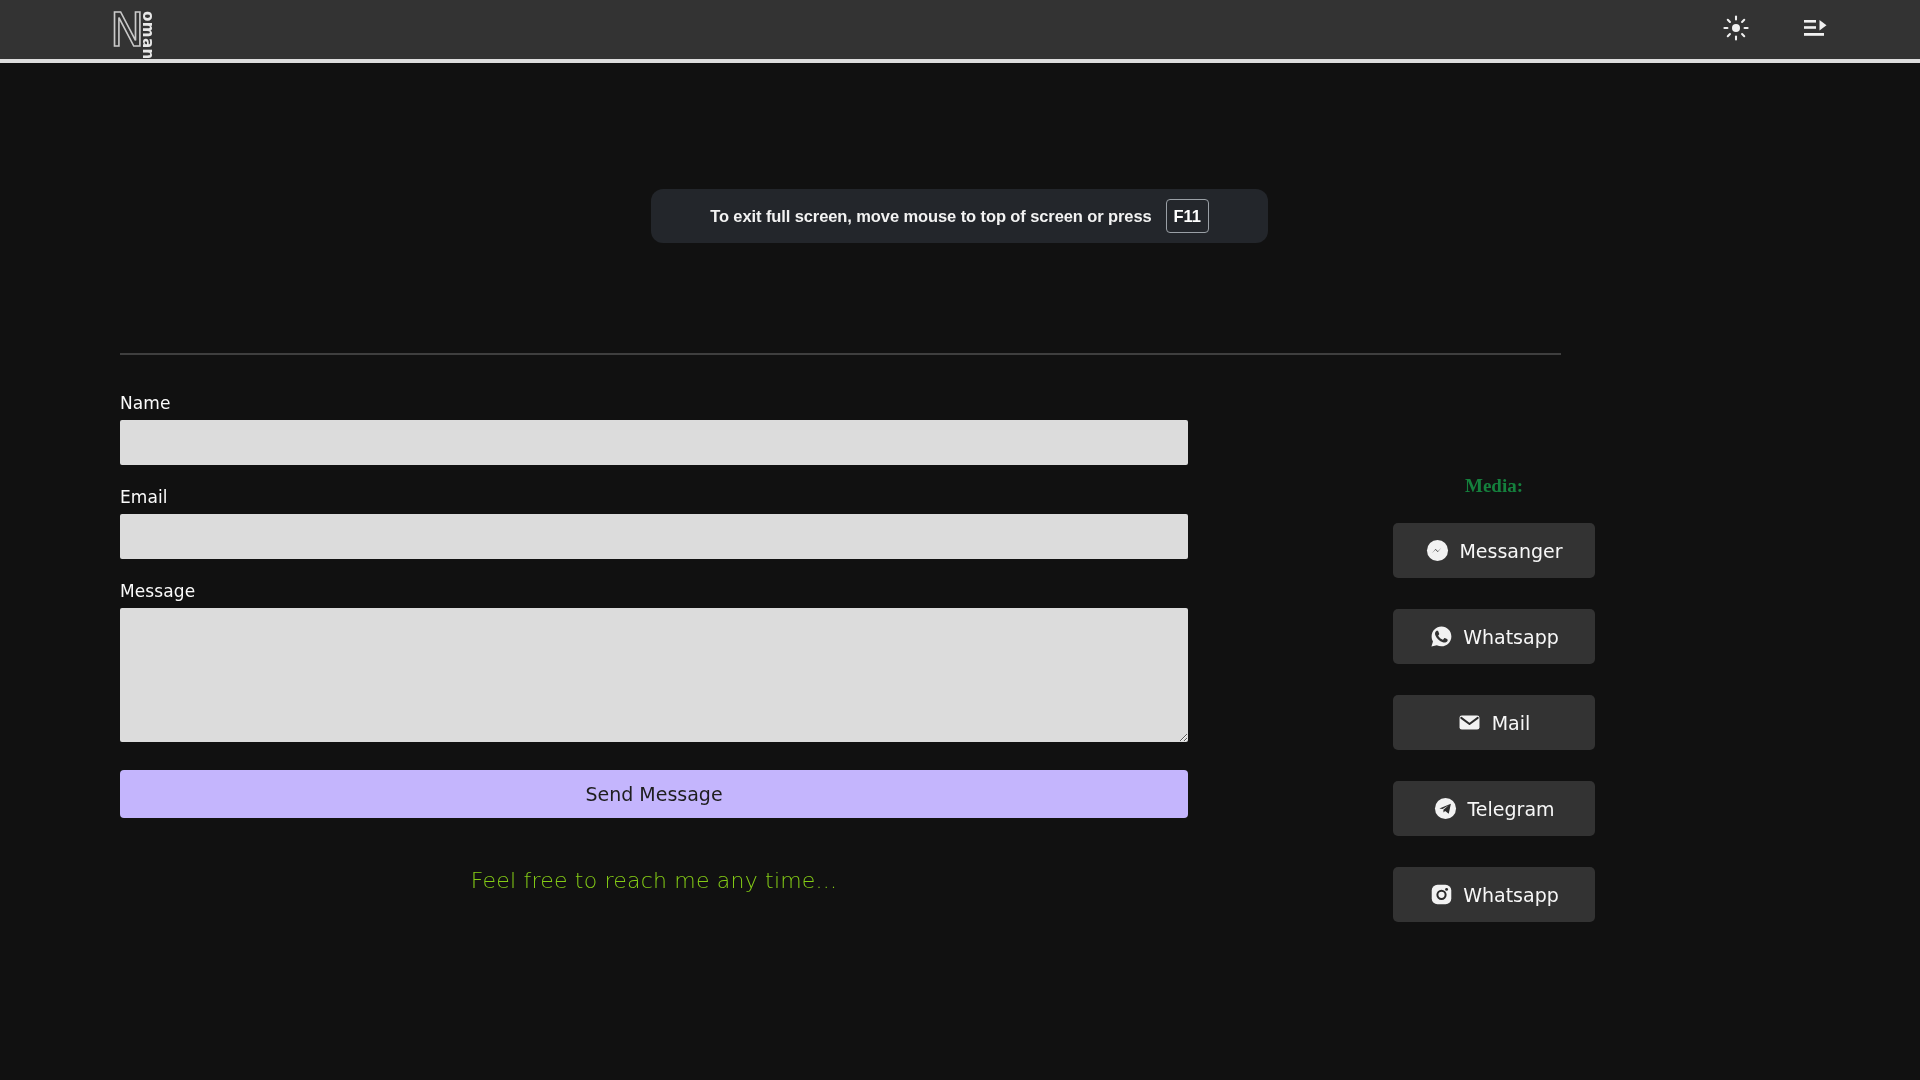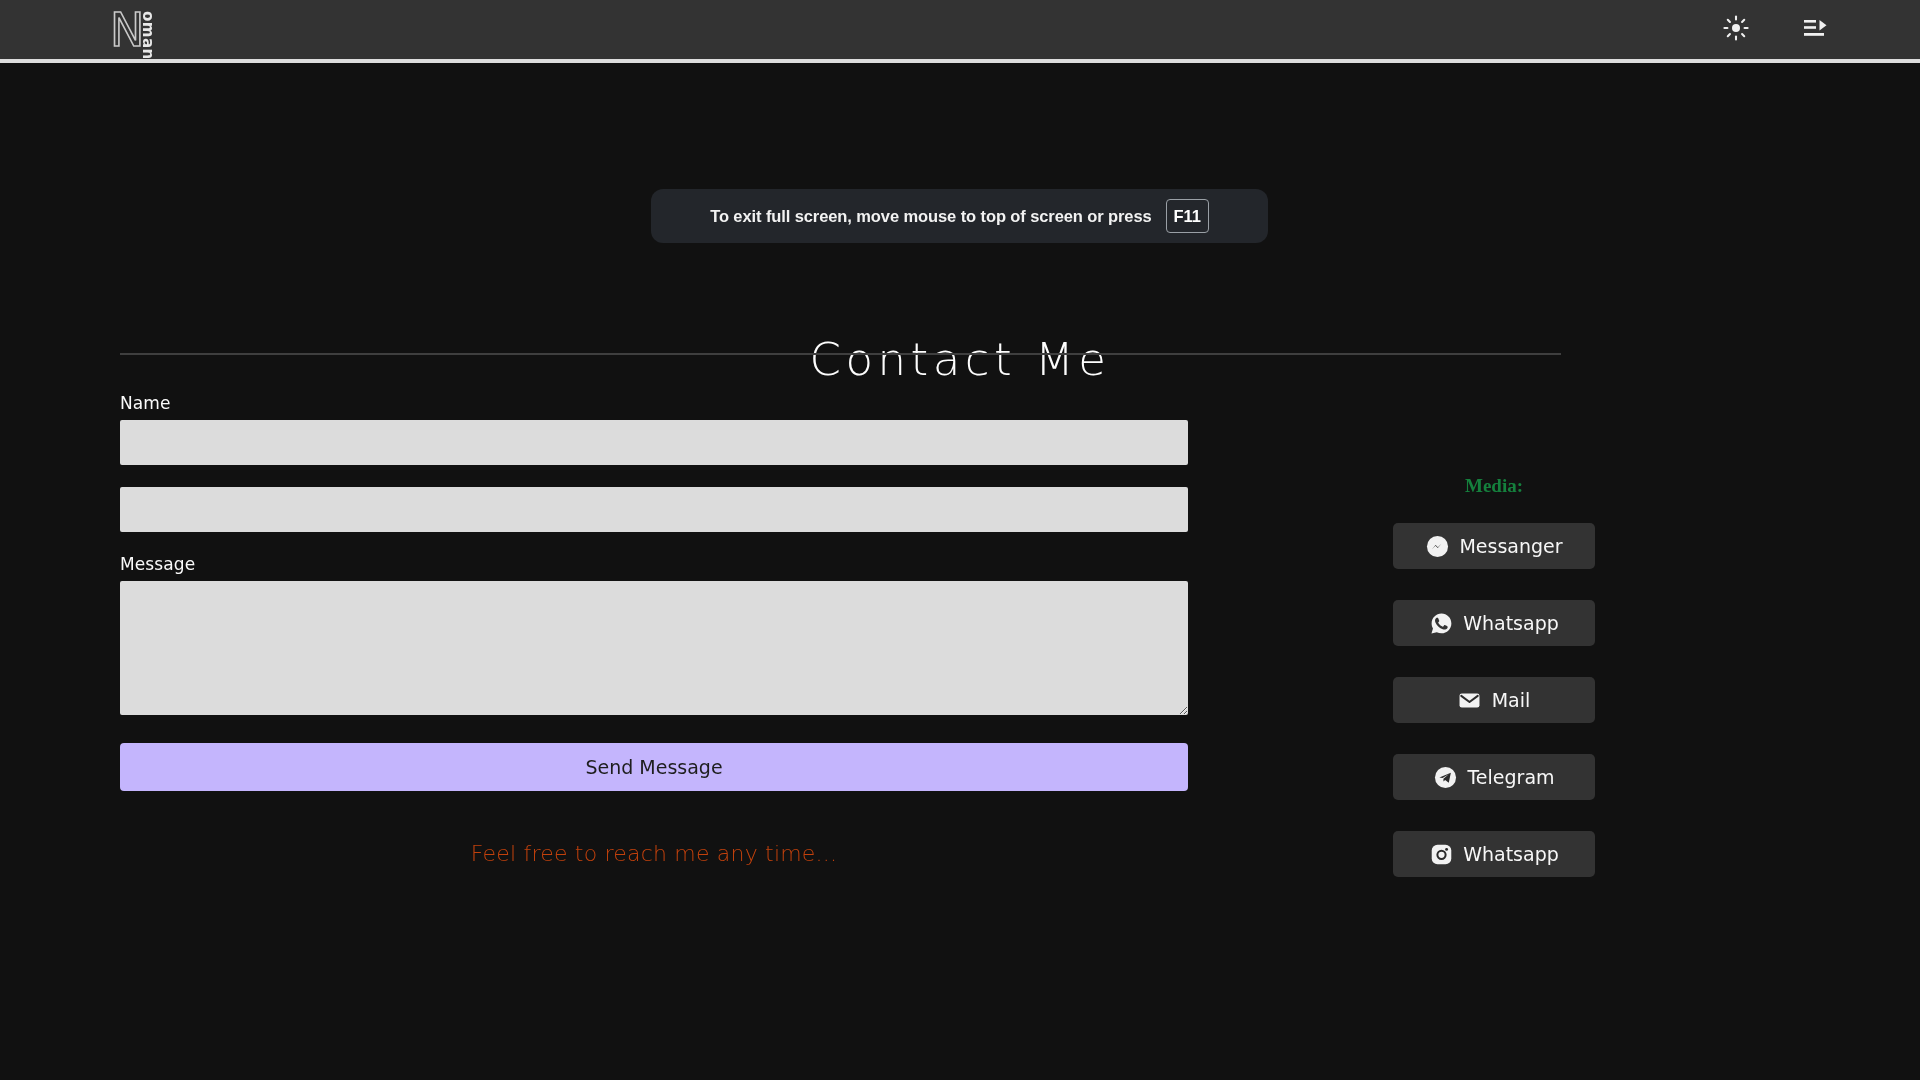--- a/index.html
+++ b/index.html
@@ -206,21 +206,21 @@
     cursor: pointer;
     font-family: "DejaVu Sans", sans-serif;
   }
 
   .footnote {
     margin-top: 50px;
     width: 1068px;
     text-align: center;
     font-size: 22px;
     font-weight: 300;
-    color: #c2410c;
+    color: #84cc16;
     font-family: "DejaVu Sans", sans-serif;
     letter-spacing: 0.2px;
   }
 
   
   .media-col {
     position: absolute;
     left: 1393px;
     top: 412px;
     width: 202px;
@@ -230,21 +230,21 @@
   }
   .media-heading {
     font-size: 19px;
     font-weight: 700;
     color: #15803d;
     margin-bottom: 26px;
     font-family: Liberation Serif, serif;
   }
   .media-btn {
     width: 202px;
-    height: 46px;
+    height: 55px;
     margin-bottom: 31px;
     background: #333333;
     border: none;
     border-radius: 5px;
     display: flex;
     align-items: center;
     justify-content: center;
     gap: 10px;
     cursor: pointer;
     font-size: 19px;
@@ -299,29 +299,29 @@
 </div>
 <div class="topbar-underline"></div>
 
 <div class="content">
 
   <div class="fs-banner">
     <span>To exit full screen, move mouse to top of screen or press</span>
     <span class="fs-key">F11</span>
   </div>
 
-  <h1 class="page-title">Contact Me</h1>
   <div class="divider"></div>
 
   <form class="form-col">
     <label class="field-label">Name</label>
     <input class="field-input" type="text" placeholder="" style="">
 
     <div class="field-gap"></div>
 
+    <label class="field-label">Email</label>
     <input class="field-input" type="text" placeholder="" style="">
 
     <div class="field-gap"></div>
 
     <label class="field-label">Message</label>
     <textarea class="field-textarea" placeholder="" style=""></textarea>
 
     <button class="send-btn" type="submit">Send Message</button>
 
     <div class="footnote">Feel free to reach me any time...</div>

